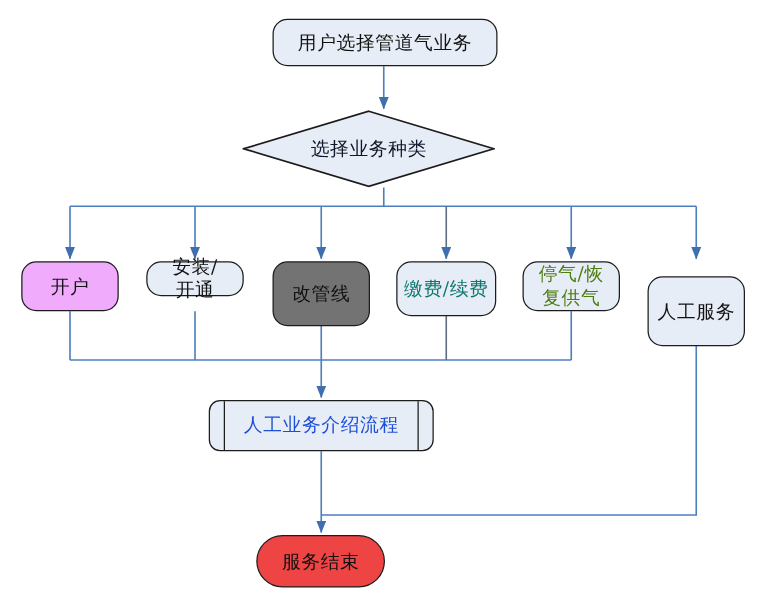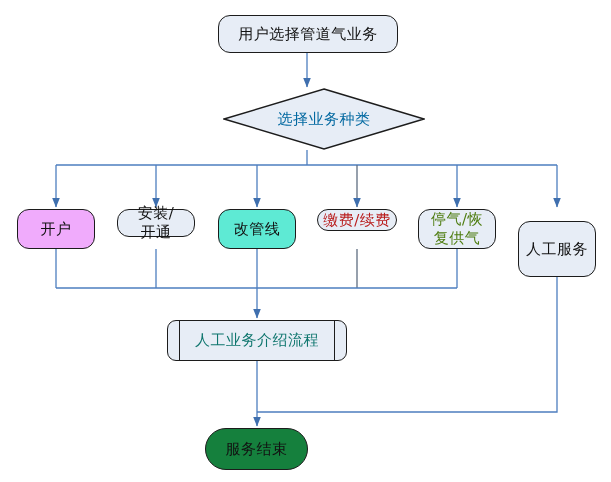--- a/index.html
+++ b/index.html
@@ -59,48 +59,48 @@
         <polyline points="56,288 457,288" fill="none" stroke="#4d7ebf" stroke-width="1.3"></polyline>
         <polyline points="257,288 257,318" fill="none" stroke="#4d7ebf" stroke-width="1.3" marker-end="url(#arrowhead)"></polyline>
         <polyline points="257,361 257,426" fill="none" stroke="#4d7ebf" stroke-width="1.3" marker-end="url(#arrowhead)"></polyline>
         <polyline points="557,249 557,412 257,412" fill="none" stroke="#4d7ebf" stroke-width="1.3"></polyline>
       </g>
   </svg>
   <div id="node-layer">
       <div class="node rounded" style="left: 218px; top: 15px; width: 180px; height: 38px; background: rgb(231, 237, 246); color: rgb(18, 18, 18);">
         <div class="label-line">用户选择管道气业务</div>
       </div>
-      <div class="node diamond" style="left: 223px; top: 88px; width: 202px; height: 62px; background: rgb(231, 237, 246); color: #0369a1;">
+      <div class="node diamond" style="left: 194px; top: 88px; width: 202px; height: 62px; background: rgb(231, 237, 246); color: #0f172a;">
         <svg width="202" height="62" viewBox="0 0 202 62">
           <polygon points="101,1 201,31 101,61 1,31" fill="#e7edf6" stroke="#1c1c1c" stroke-width="1.4"></polygon>
         </svg>
         <div class="label-line">选择业务种类</div>
       </div>
       <div class="node rounded" style="left: 17px; top: 209px; width: 78px; height: 40px; background: #f0abfc; color: rgb(18, 18, 18);">
         <div class="label-line">开户</div>
       </div>
       <div class="node rounded" style="left: 117px; top: 209px; width: 78px; height: 28px; background: rgb(231, 237, 246); color: rgb(18, 18, 18);">
         <div class="label-line">安装/</div>
         <div class="label-line">开通</div>
       </div>
-      <div class="node rounded" style="left: 218px; top: 209px; width: 78px; height: 40px; background: #5eead4; color: rgb(18, 18, 18);">
+      <div class="node rounded" style="left: 218px; top: 209px; width: 78px; height: 52px; background: #737373; color: rgb(18, 18, 18);">
         <div class="label-line">改管线</div>
       </div>
-      <div class="node rounded" style="left: 317px; top: 209px; width: 80px; height: 22px; background: rgb(231, 237, 246); color: #b91c1c;">
+      <div class="node rounded" style="left: 317px; top: 209px; width: 80px; height: 44px; background: rgb(231, 237, 246); color: #0f766e;">
         <div class="label-line">缴费/续费</div>
       </div>
       <div class="node rounded" style="left: 418px; top: 209px; width: 78px; height: 40px; background: rgb(231, 237, 246); color: #4d7c0f;">
         <div class="label-line">停气/恢</div>
         <div class="label-line">复供气</div>
       </div>
       <div class="node rounded" style="left: 518px; top: 221px; width: 78px; height: 56px; background: rgb(231, 237, 246); color: rgb(18, 18, 18);">
         <div class="label-line">人工服务</div>
       </div>
-      <div class="node predefined" style="left: 167px; top: 320px; width: 180px; height: 41px; background: rgb(231, 237, 246); color: #0f766e;">
+      <div class="node predefined" style="left: 167px; top: 320px; width: 180px; height: 41px; background: rgb(231, 237, 246); color: #1d4ed8;">
         <div class="inner-bar" style="left: 11px;"></div>
         <div class="inner-bar" style="right: 11px;"></div>
         <div class="label-line">人工业务介绍流程</div>
       </div>
-      <div class="node stadium" style="left: 205px; top: 428px; width: 103px; height: 42px; background: #15803d; color: rgb(18, 18, 18);">
+      <div class="node stadium" style="left: 205px; top: 428px; width: 103px; height: 42px; background: #ef4444; color: rgb(18, 18, 18);">
         <div class="label-line">服务结束</div>
       </div>
     </div>
 </div>
 
 </body></html>

